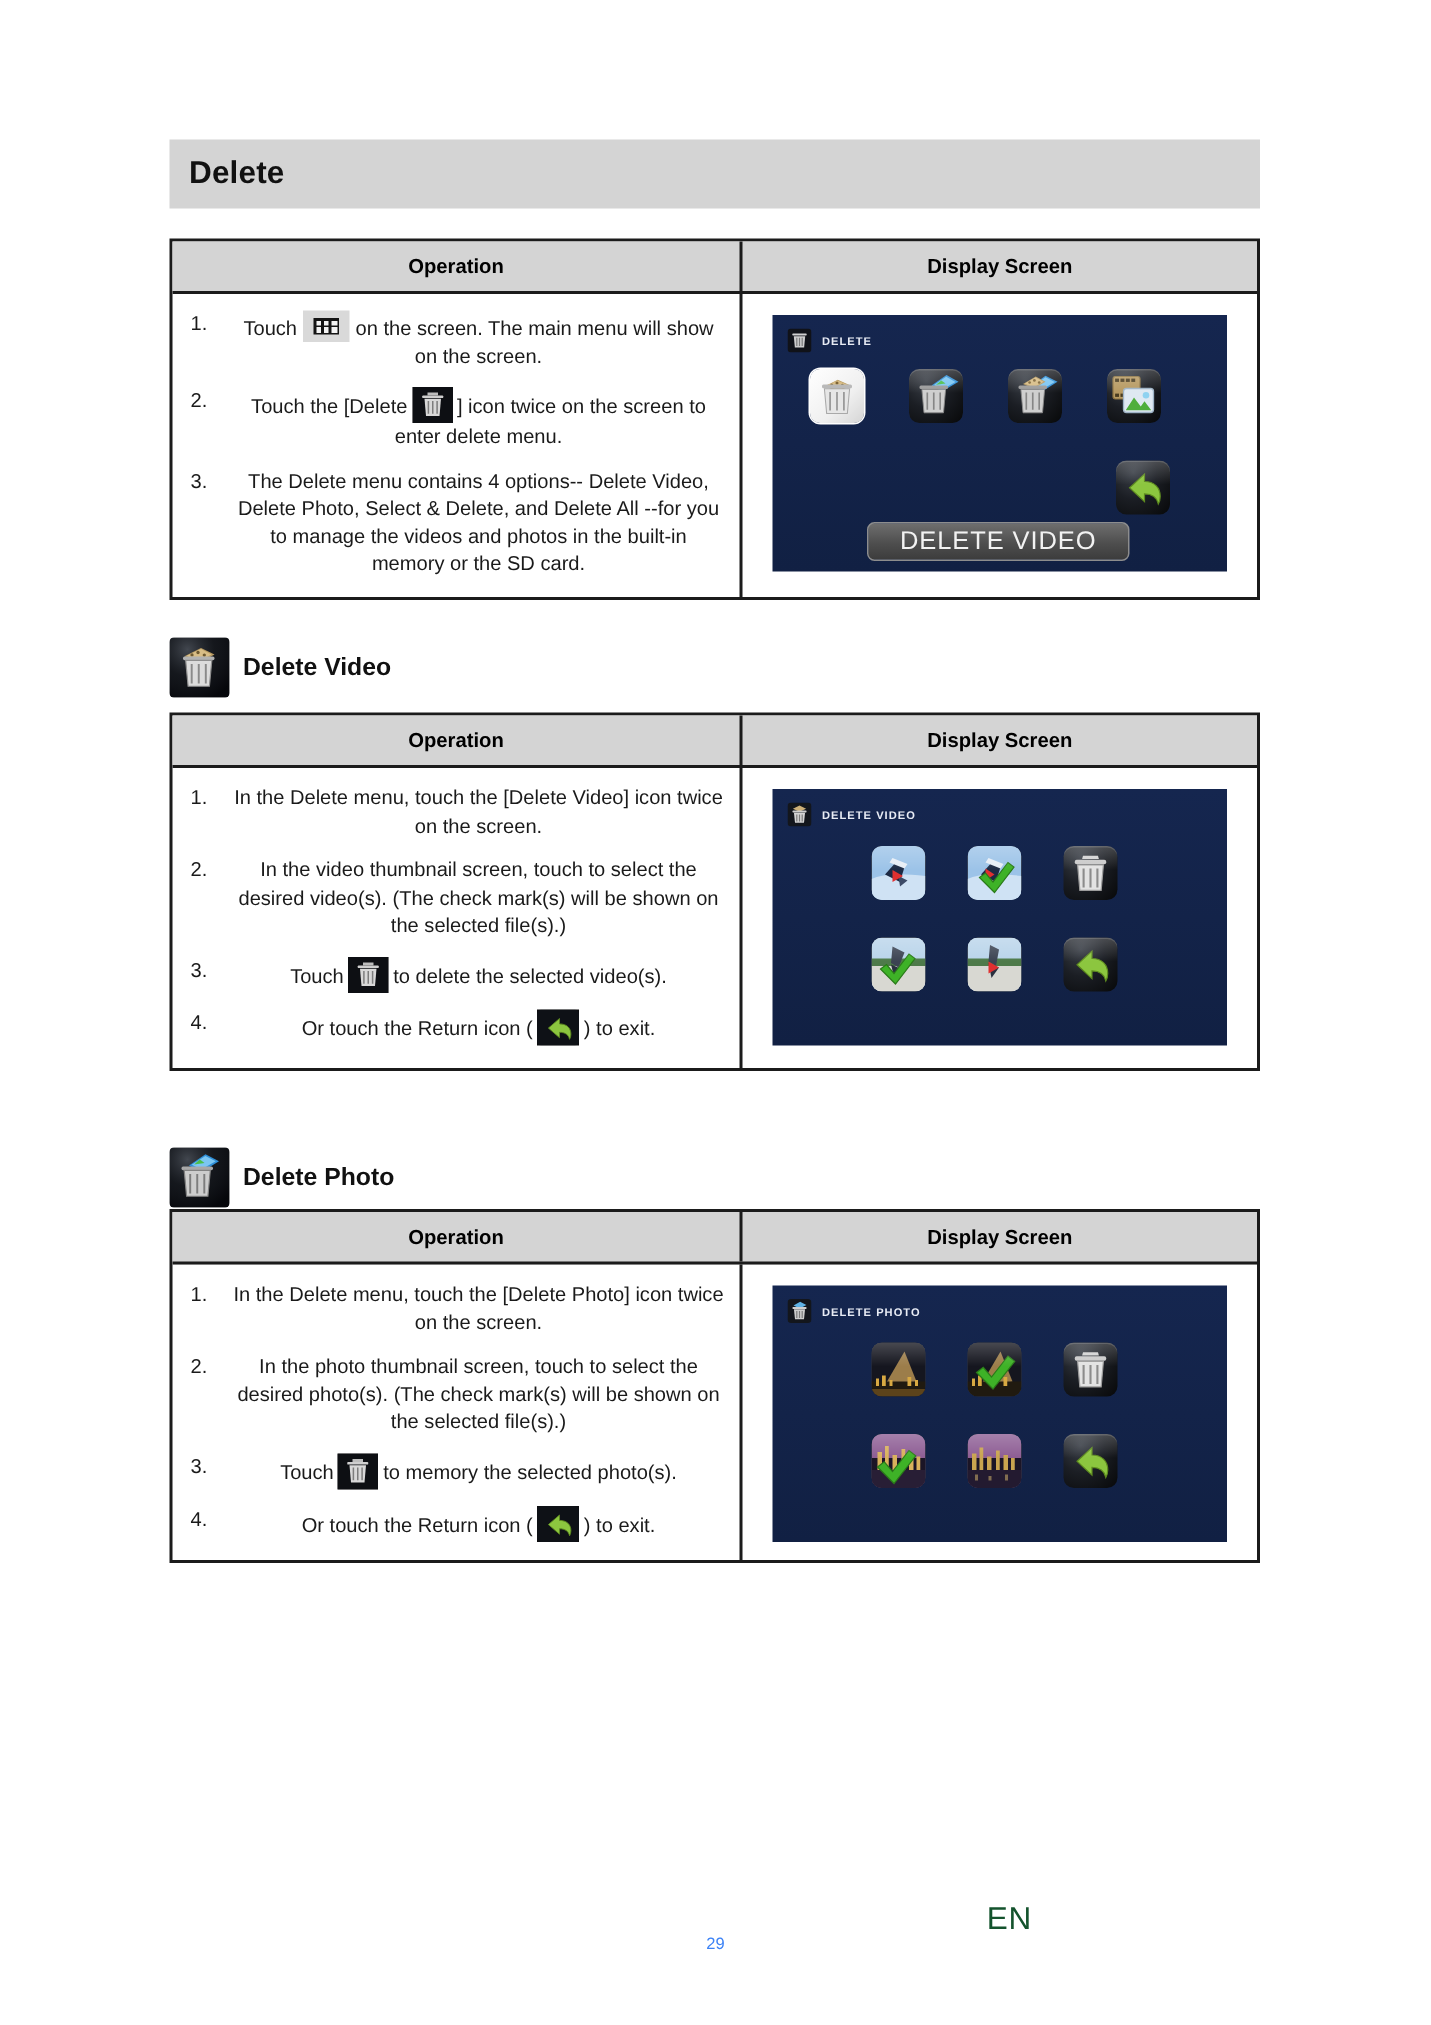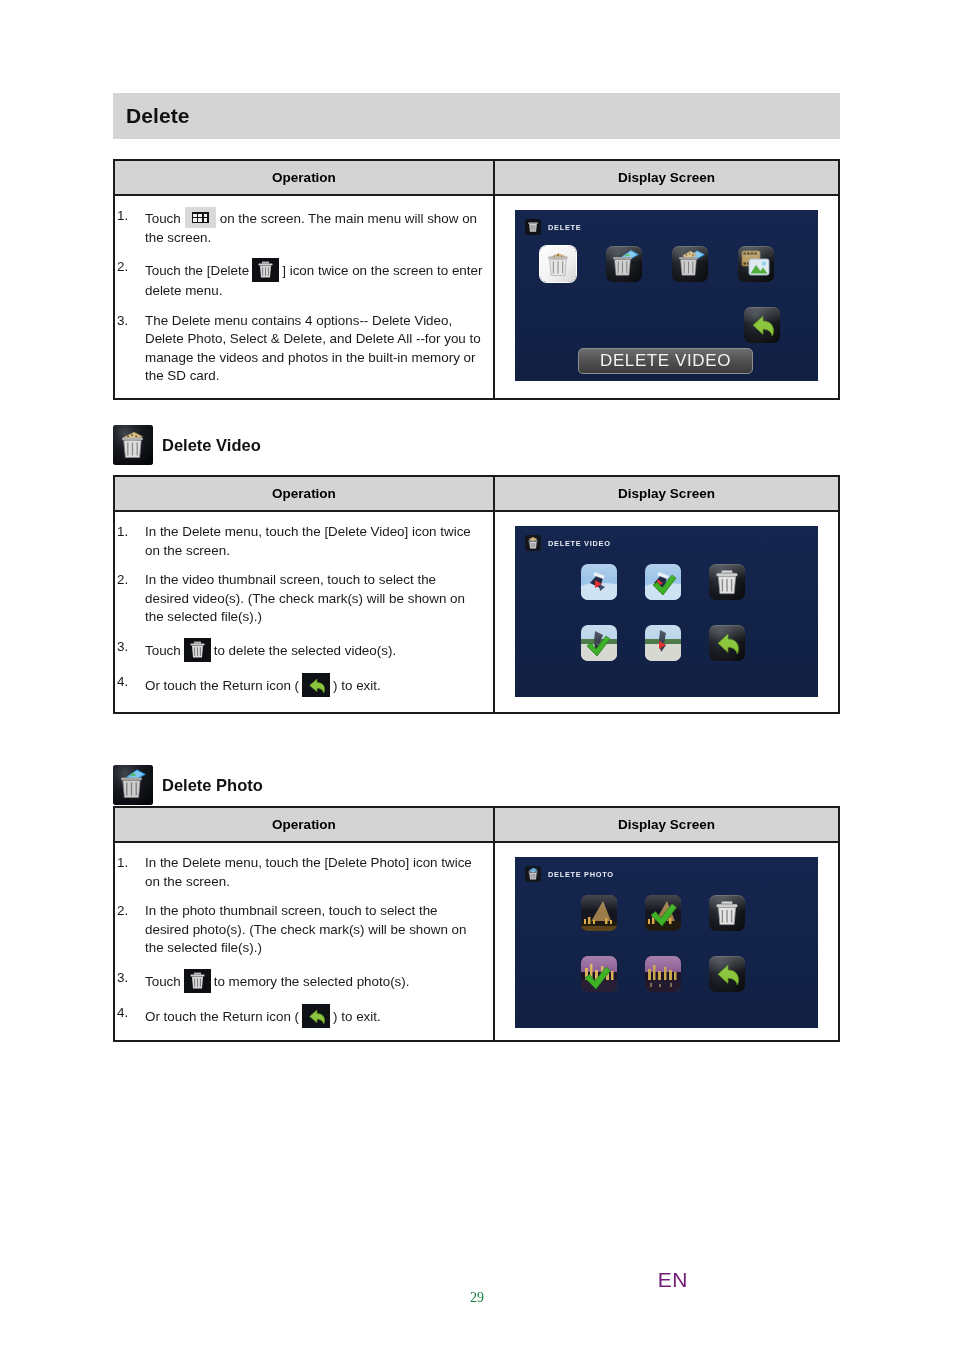--- a/index.html
+++ b/index.html
@@ -67,21 +67,22 @@
   .tbl-body {
     display: flex;
   }
   .col-left  { width: 380px; border-right: 2px solid #1b1b1b; }
   .col-right { width: 343px; }
   .tbl-head .col-left, .tbl-head .col-right {
     display: flex; align-items: center; justify-content: center;
     font-size: 13.5px; font-weight: bold; color: #000000;
   }
   .tbl-body .col-left {
-    padding: 11px 10px 12px 0;
+    padding: 11px 10px 12px 10px;
+    text-align: center;
   }
   .tbl-body .col-right {
     display: flex;
     align-items: flex-start;
     justify-content: center;
     padding: 14px 0 0 0;
   }
 
   
   ol.steps {
@@ -207,29 +208,28 @@
     font-size: 17px;
     letter-spacing: 0.6px;
   }
 
   
   .page-num {
     position: absolute;
     left: 0; top: 1290px;
     width: 954px;
     text-align: center;
-    font-size: 14px;
-    color: #15803d;
-    font-family: Liberation Serif, serif;
+    font-size: 11px;
+    color: #3b82f6;
   }
   .lang {
     position: absolute;
     right: 105px; top: 1268px;
     font-size: 21px;
-    color: #701a75;
+    color: #14532d;
     letter-spacing: 0.5px;
   }
 </style>
 </head>
 <body>
 
 <div class="page">
 
   <div class="banner">
     <div class="banner-title">Delete</div>

